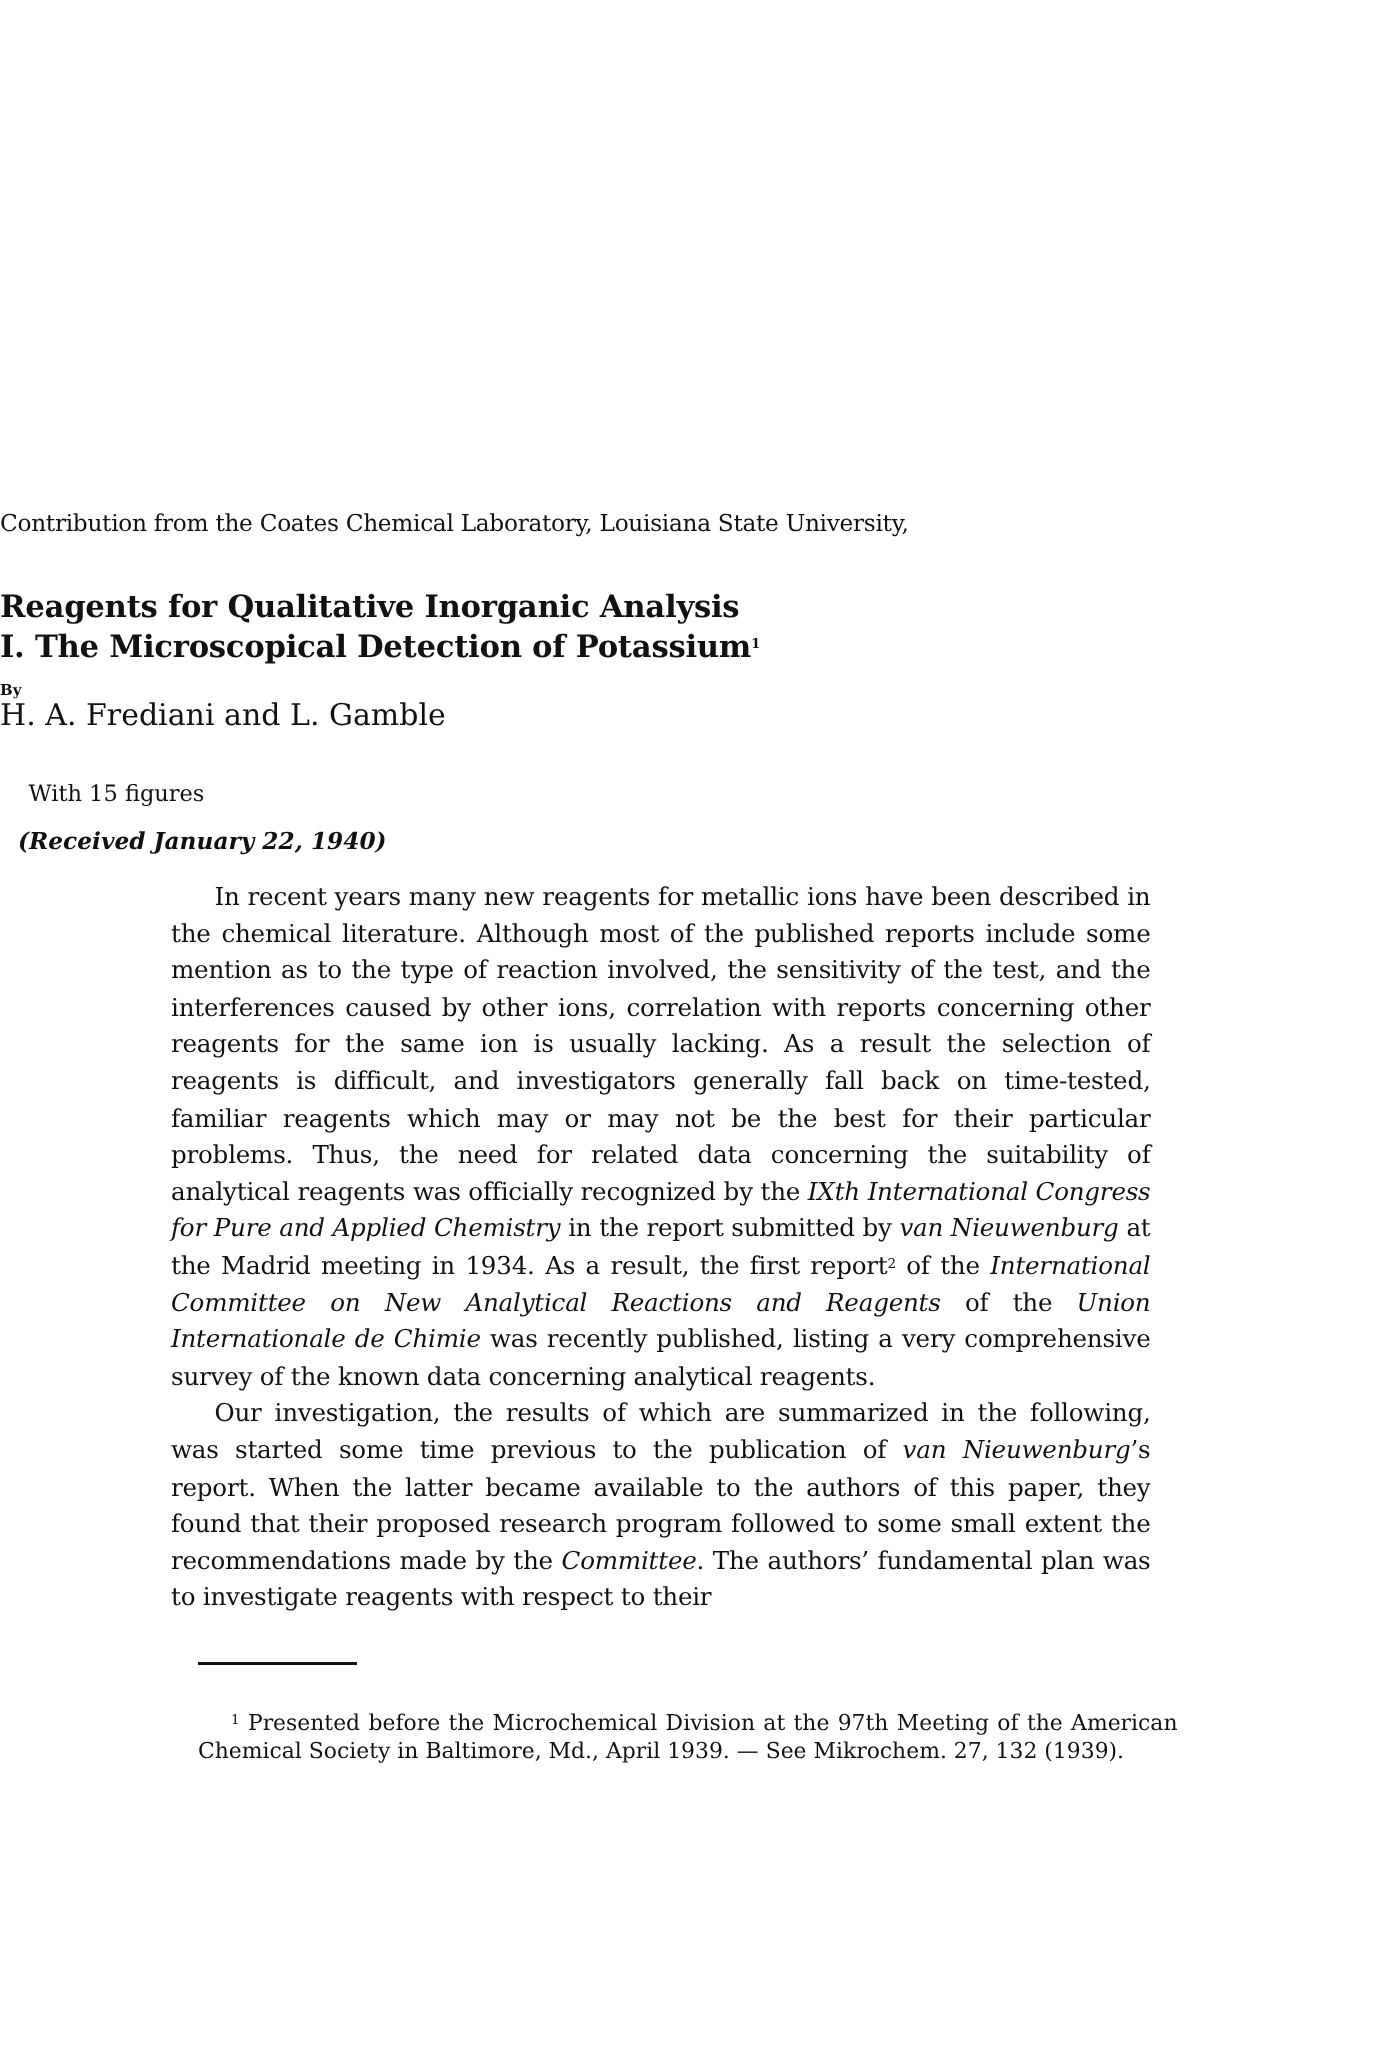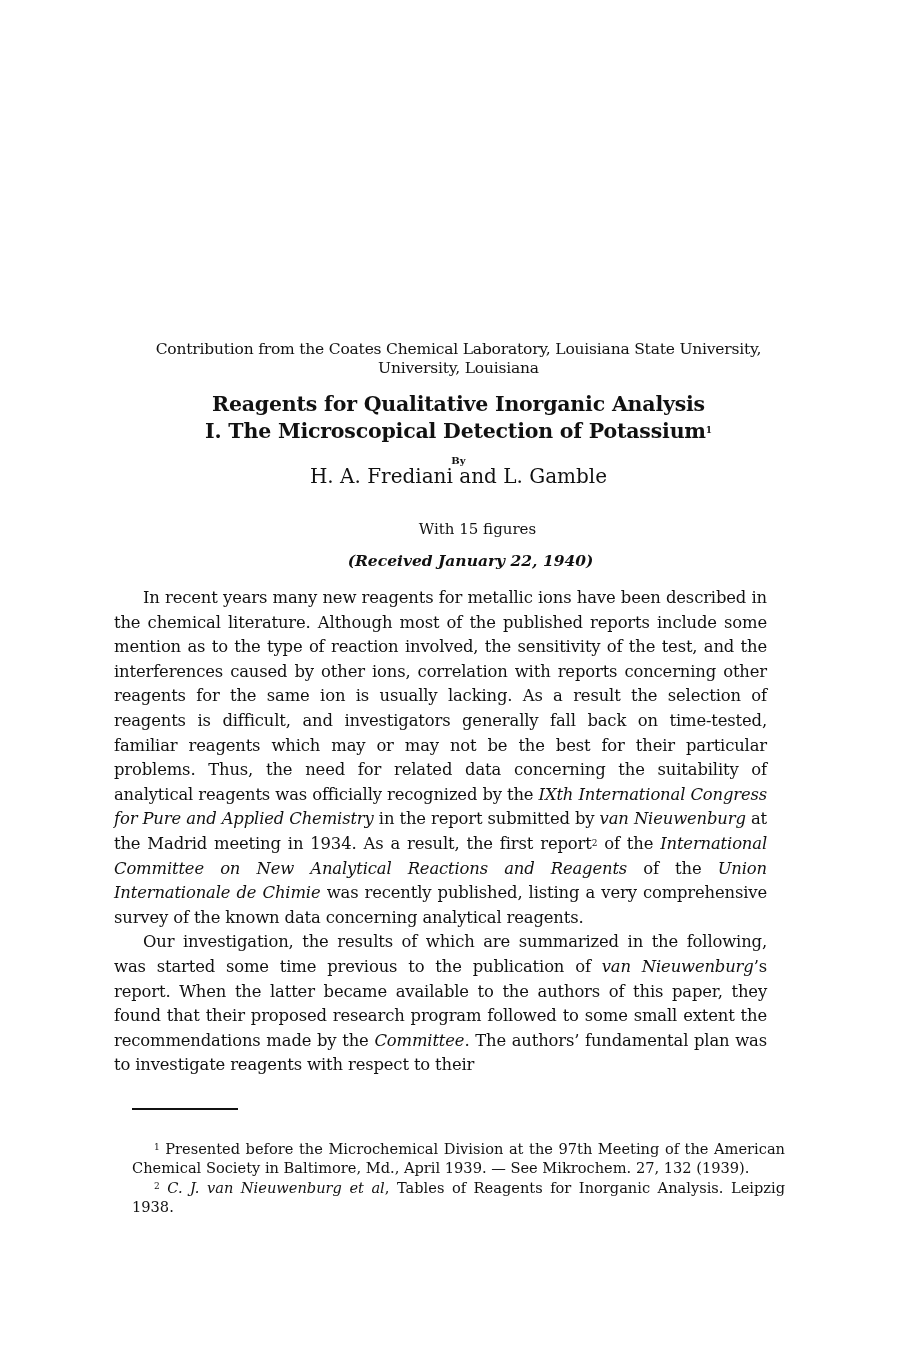--- a/index.html
+++ b/index.html
@@ -1,19 +1,19 @@
 <!DOCTYPE html>
 <html><head>
 <meta charset="utf-8">
 <style>
   html, body { margin: 0; padding: 0; background: #ffffff; }
   body { width: 917px; height: 1367px; position: relative; overflow: hidden;
          font-family: "DejaVu Serif", "Liberation Serif", serif; color: #111; }
   .page { position: absolute; left: 0; top: 0; width: 917px; height: 1367px; }
-  .center { position: absolute; left: 0; width: 917px; text-align: center; }
+  .center { position: absolute; left: 0; width: 917px; text-align: left; }
   .affil { top: 340px; font-size: 15.5px; line-height: 19px; letter-spacing: -0.2px; }
   .title { top: 391px; font-size: 20.5px; line-height: 27px; font-weight: bold; letter-spacing: -0.2px; }
   .by { top: 455px; font-size: 10px; font-weight: bold; }
   .authors { top: 464px; font-size: 20px; font-weight: normal; }
   .figs { top: 520px; font-size: 15px; padding-left: 19px; }
   .received { top: 551px; font-size: 15.5px; font-style: italic; font-weight: bold; margin-left: 12px; }
   .body { position: absolute; left: 114px; width: 653px; top: 586px;
           font-size: 16.4px; line-height: 24.6px; text-align: justify; letter-spacing: -0.15px; }
   .body p { margin: 0; text-indent: 29px; }
   sup { font-size: 9px; vertical-align: top; position: relative; top: -1px; }
@@ -23,21 +23,20 @@
   .notes p { margin: 0; text-indent: 22px; }
   i { font-style: italic; }
 </style>
 </head>
 <body>
 
 <div class="page">
 
   <div class="center affil">
     <div>Contribution from the Coates Chemical Laboratory, Louisiana State University,</div>
-    <div>University, Louisiana</div>
   </div>
 
   <div class="center title">
     <div>Reagents for Qualitative Inorganic Analysis</div>
     <div><span>I. The Microscopical Detection of Potassium</span><sup>1</sup></div>
   </div>
 
   <div class="center by">By</div>
   <div class="center authors">H. A. Frediani and L. Gamble</div>
   <div class="center figs">With 15 figures</div>
@@ -45,16 +44,15 @@
 
   <div class="body">
     <p><span>In recent years many new reagents for metallic ions have been described in the chemical literature. Although most of the published reports include some mention as to the type of reaction involved, the sensitivity of the test, and the interferences caused by other ions, correlation with reports concerning other reagents for the same ion is usually lacking. As a result the selection of reagents is difficult, and investigators generally fall back on time-tested, familiar reagents which may or may not be the best for their particular problems. Thus, the need for related data concerning the suitability of analytical reagents was officially recognized by the </span><i>IXth International Congress for Pure and Applied Chemistry</i><span> in the report submitted by </span><i>van Nieuwenburg</i><span> at the Madrid meeting in 1934. As a result, the first report</span><sup>2</sup><span> of the </span><i>International Committee on New Analytical Reactions and Reagents</i><span> of the </span><i>Union Internationale de Chimie</i><span> was recently published, listing a very comprehensive survey of the known data concerning analytical reagents.</span></p>
     <p><span>Our investigation, the results of which are summarized in the following, was started some time previous to the publication of </span><i>van Nieuwenburg</i><span>’s report. When the latter became available to the authors of this paper, they found that their proposed research program followed to some small extent the recommendations made by the </span><i>Committee</i><span>. The authors’ fundamental plan was to investigate reagents with respect to their</span></p>
   </div>
 
   <div class="rule"></div>
 
   <div class="notes">
     <p><sup>1</sup><span> Presented before the Microchemical Division at the 97th Meeting of the American Chemical Society in Baltimore, Md., April 1939. — See Mikrochem. 27, 132 (1939).</span></p>
-    <p><sup>2</sup><i> C. J. van Nieuwenburg et al</i><span>, Tables of Reagents for Inorganic Analysis. Leipzig 1938.</span></p>
   </div>
 
 </div>
 
 </body></html>

